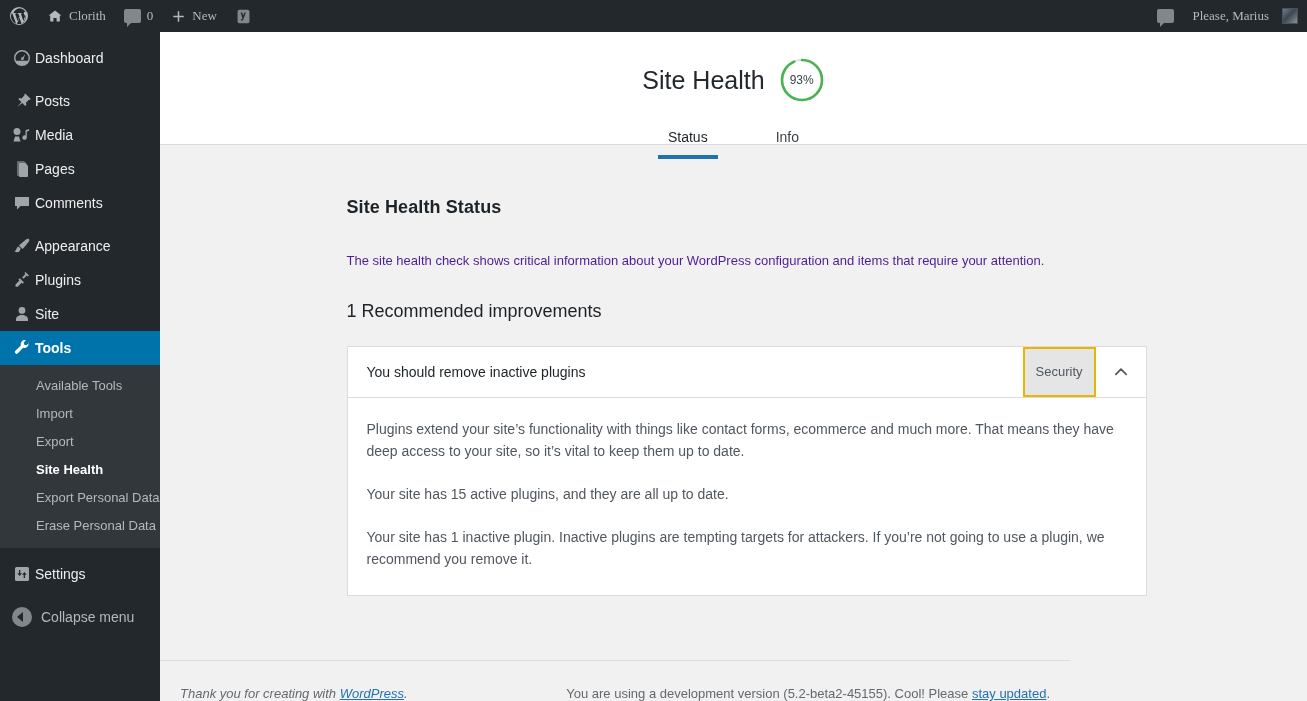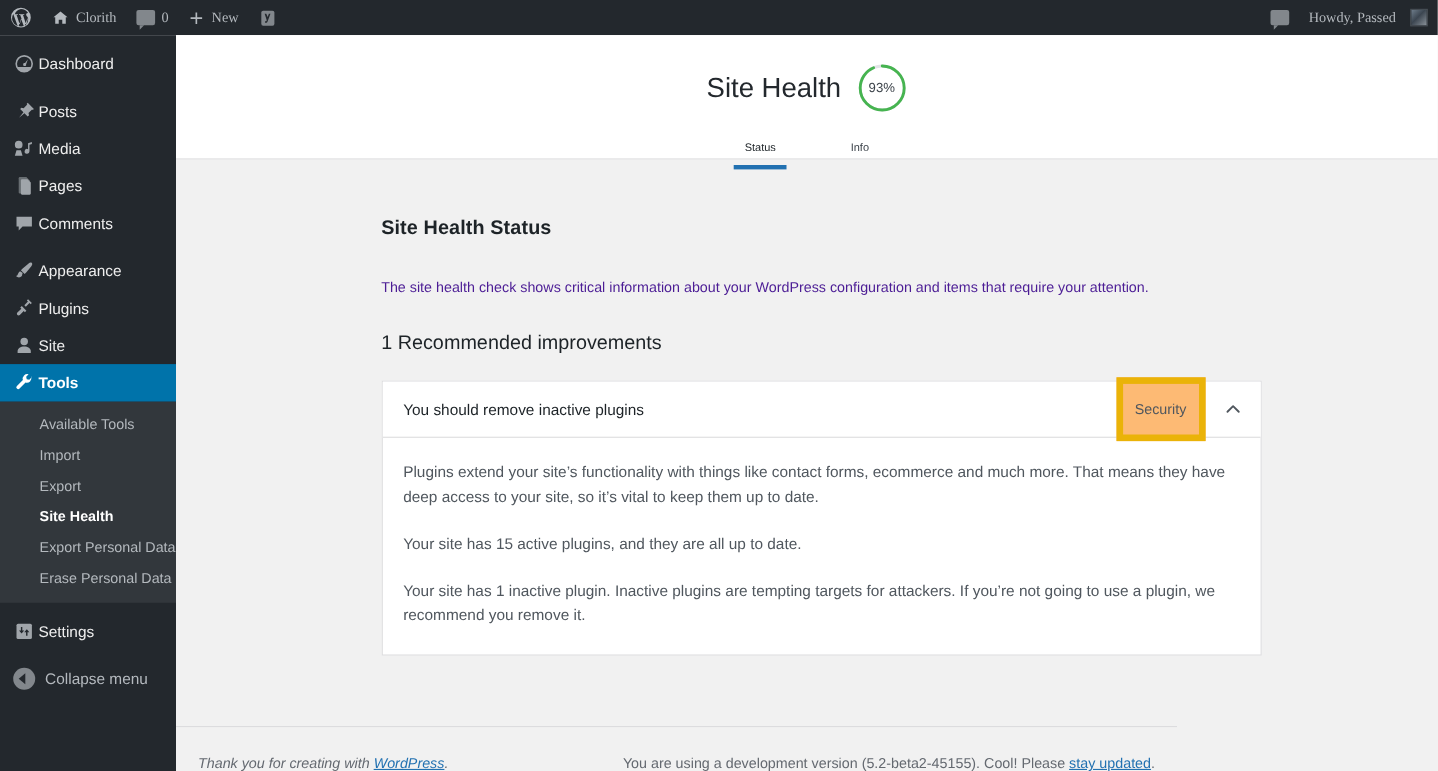--- a/index.html
+++ b/index.html
@@ -120,21 +120,21 @@
   .progress-label {
     position: absolute; inset: 0;
     display: flex; align-items: center; justify-content: center;
     font-size: 12px; color: #3c434a;
   }
   .hh-tabs {
     display: flex; justify-content: center; gap: 48px;
     margin-top: 16px;
   }
   .hh-tab {
-    font-size: 10px; color: #3c434a; padding: 6px 10px 10px 10px;
+    font-size: 14px; color: #3c434a; padding: 6px 10px 10px 10px;
     cursor: pointer; border-bottom: 4px solid transparent;
     position: relative; top: 4px; text-align: right;
   }
   .hh-tab.active { color: #1d2327; border-bottom-color: #2271b1; }
 
   
   #content-wrap { padding: 0 0 0 0; }
   .inner { width: 800px; margin: 0 auto; position: relative; left: 13px; }
   #status-heading {
     font-size: 18px; font-weight: 600; color: #1d2327;
@@ -157,21 +157,21 @@
     display: flex; align-items: center;
     height: 51px; padding: 0 12px 0 19px;
     border-bottom: 1px solid #dcdcde;
     cursor: pointer; background: #fff;
   }
   .acc-title {
     flex: 1; font-size: 14px; color: #1d2327; font-weight: 400;
   }
   .acc-badge {
     font-size: 13px; color: #50575e;
-    border: 6px solid #eab308; background: #fdba74;
+    border: 2px solid #eab308; background: #e5e5e5;
     padding: 14px 11px; margin-right: 12px; line-height: 18px;
   }
   .acc-chevron {
     width: 26px; height: 26px; display: flex;
     align-items: center; justify-content: center; cursor: pointer;
   }
   .acc-body { padding: 20px 24px 24px 19px; }
   .acc-body p {
     margin: 0 0 20px 0; font-size: 14px; line-height: 1.62; color: #50575e;
   }
@@ -236,21 +236,21 @@
     </svg>
   </div>
 
   <div class="ab-spacer"></div>
 
   <div class="ab-right">
     <div class="ab-item">
       <span class="ab-commentbubble"></span>
     </div>
     <div class="ab-item">
-      <span class="ab-label">Howdy, Passed</span>
+      <span class="ab-label">Please, Marius</span>
       <span class="ab-avatar"></span>
     </div>
   </div>
 </div>
 
 <div id="adminmenu">
 
   <div class="menu-gap"></div>
 
   <div class="menu-top">

